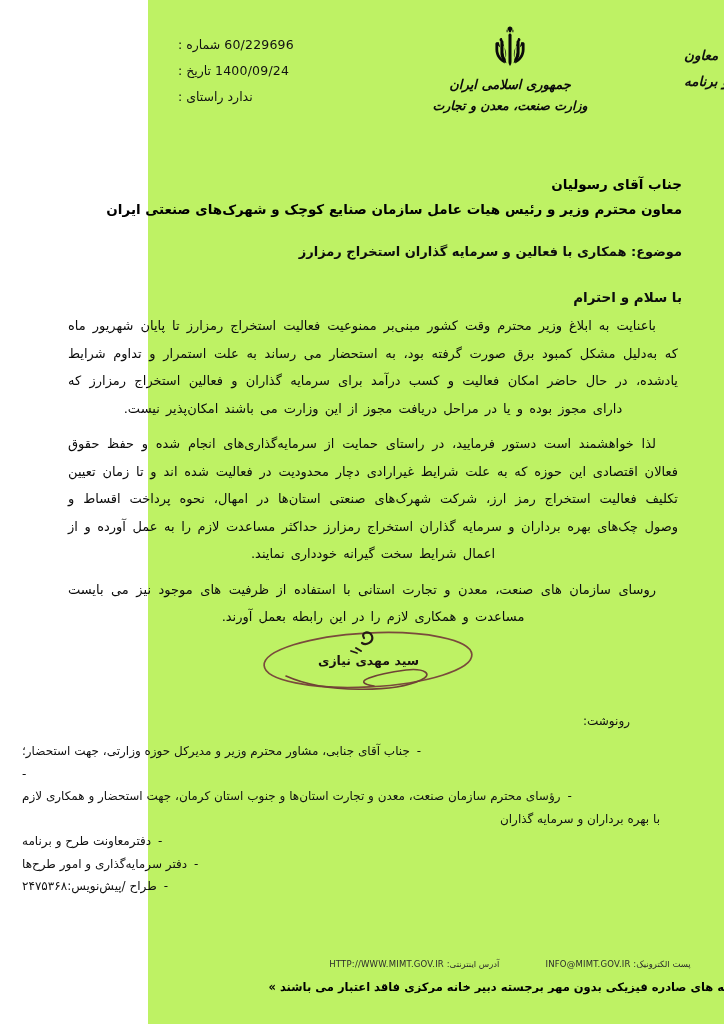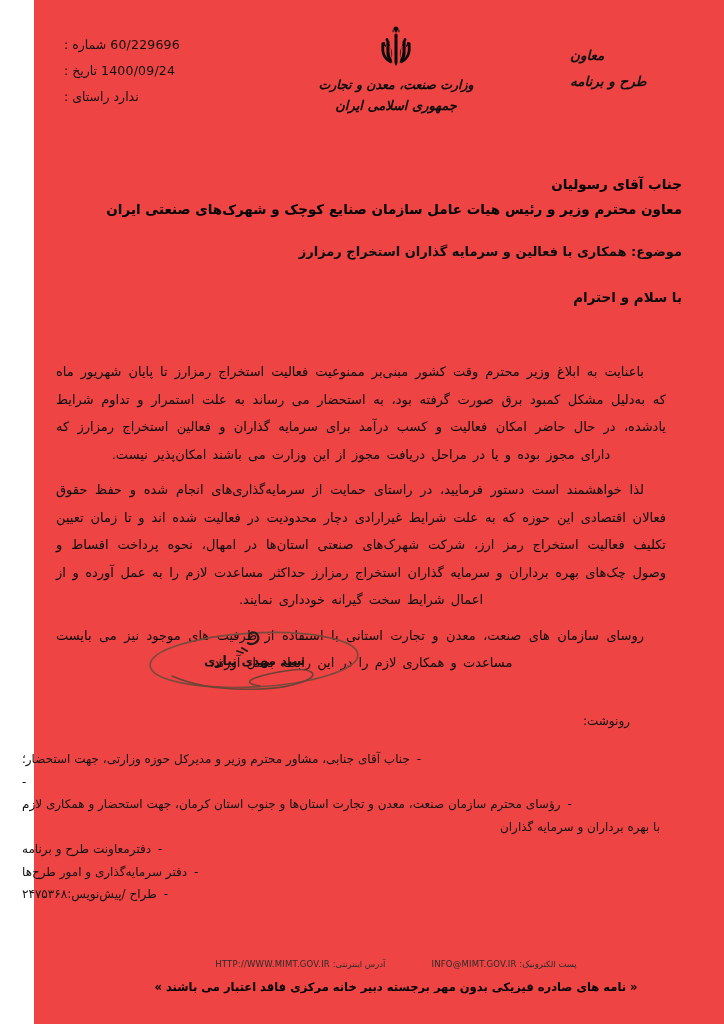--- a/index.html
+++ b/index.html
@@ -13,23 +13,23 @@
     height: 1024px;
     position: relative;
     font-family: "DejaVu Sans", "Liberation Sans", sans-serif;
     color: #0d0d0d;
     overflow: hidden;
   }
 
   .page {
     position: absolute;
     inset: 0;
-    width: 690px;
+    width: 576px;
     height: 1024px;
-    background: #ef4444;
+    background: #bef264;
   }
 
   
   .header {
     position: absolute;
     top: 22px;
     left: 0;
     width: 724px;
     height: 125px;
   }
@@ -134,26 +134,25 @@
     text-align: right;
     font-size: 13.5px;
     font-weight: bold;
     line-height: 24px;
   }
 
   
   .body-text {
     position: absolute;
     top: 312px;
-    right: 58px;
+    right: 46px;
     width: 610px;
     text-align: justify;
     text-align-last: center;
     direction: rtl;
-    margin-top: 46px;
   }
   .para {
     font-size: 13px;
     line-height: 27.5px;
     color: #0b0b0b;
     margin: 0 0 8px 0;
     text-align: justify;
     text-justify: inter-word;
     word-spacing: 2px;
   }
@@ -188,21 +187,21 @@
     right: 42px;
     width: 660px;
     text-align: right;
     direction: rtl;
   }
   .cc-title {
     font-size: 12px;
     line-height: 22px;
     color: #111;
     margin-right: 52px;
-    margin-bottom: 16px;
+    margin-bottom: 8px;
   }
   .cc-list {
     list-style: none;
     margin: 0;
     padding: 0;
   }
   .cc-item {
     font-size: 12px;
     line-height: 22.5px;
     color: #111;
@@ -293,22 +292,22 @@
       <svg class="emblem" viewBox="0 0 100 108" aria-hidden="true">
         <g fill="#0a0a0a">
           <path d="M50 6 c-3.2 0-5.6 2.2-5.6 5.1 0 2.1 1.2 3.8 3 4.6 l0 3.2 5.2 0 0-3.2 c1.8-.8 3-2.5 3-4.6 C55.6 8.2 53.2 6 50 6 z M44.5 13.0 l-2.3 0 0 5.9 2.3 0 z M55.5 13.0 l2.3 0 0 5.9 -2.3 0 z"></path>
           <path d="M50 22 c-1.9 0-3.5 1.6-3.5 3.6 l0 60.5 c0 4.1 1.4 7.7 3.5 10.6 2.1-2.9 3.5-6.5 3.5-10.6 l0-60.5 C53.5 23.6 51.9 22 50 22 z"></path>
           <path d="M31.5 33 c-1.9-1.3-4.2-.6-5.1 1.4 -.7 1.7-.2 3.6 1.1 4.9 l0 .1 c7.6 7.4 12.6 17.3 13.6 27.7 .4 4.3-.1 8.6-1.5 12.6 -2.9-3.4-4.6-7.7-4.6-12.4 l0-26.5 c0-2-1.6-3.6-3.5-3.6 -1.9 0-3.5 1.6-3.5 3.6 l0 26.5 c0 9.9 5.6 18.5 13.8 22.8 -1.2-3.3-1.8-6.9-1.8-10.6 0-16.1-3.6-30.6-8.5-46.5 z"></path>
           <path d="M68.5 33 c1.9-1.3 4.2-.6 5.1 1.4 .7 1.7 .2 3.6-1.1 4.9 l0 .1 c-7.6 7.4-12.6 17.3-13.6 27.7 -.4 4.3 .1 8.6 1.5 12.6 2.9-3.4 4.6-7.7 4.6-12.4 l0-26.5 c0-2 1.6-3.6 3.5-3.6 1.9 0 3.5 1.6 3.5 3.6 l0 26.5 c0 9.9-5.6 18.5-13.8 22.8 1.2-3.3 1.8-6.9 1.8-10.6 0-16.1 3.6-30.6 8.5-46.5 z"></path>
           <path d="M24.0 42 c-1.6-.9-3.6-.3-4.4 1.4 -.6 1.4-.2 3 1 3.9 9.4 7.6 15.4 18.5 16.6 30.4 .2 2.0 .2 4.0 .1 6.0 -8.6-5.0-14.4-14.3-14.4-25.0 l0-13.2 c0-1.8-1.5-3.3-3.2-3.3 -1.8 0-3.2 1.5-3.2 3.3 l0 13.2 c0 14.6 9.3 27.1 22.3 31.8 -5.3-14.2-8.3-29.4-14.8-48.5 z"></path>
           <path d="M76.0 42 c1.6-.9 3.6-.3 4.4 1.4 .6 1.4 .2 3-1 3.9 -9.4 7.6-15.4 18.5-16.6 30.4 -.2 2.0-.2 4.0-.1 6.0 8.6-5.0 14.4-14.3 14.4-25.0 l0-13.2 c0-1.8 1.5-3.3 3.2-3.3 1.8 0 3.2 1.5 3.2 3.3 l0 13.2 c0 14.6-9.3 27.1-22.3 31.8 5.3-14.2 8.3-29.4 14.8-48.5 z"></path>
         </g>
       </svg>
+      <div class="org-line">جمهوری اسلامی ایران</div>
       <div class="org-line sub">وزارت صنعت، معدن و تجارت</div>
-      <div class="org-line">جمهوری اسلامی ایران</div>
     </div>
 
     <div class="header-right">
       <div class="dept-line">معاون</div>
       <div class="dept-line">طرح و برنامه</div>
     </div>
   </div>
 
   <div class="addressee">
     <div class="ln">جناب آقای رسولیان</div>

